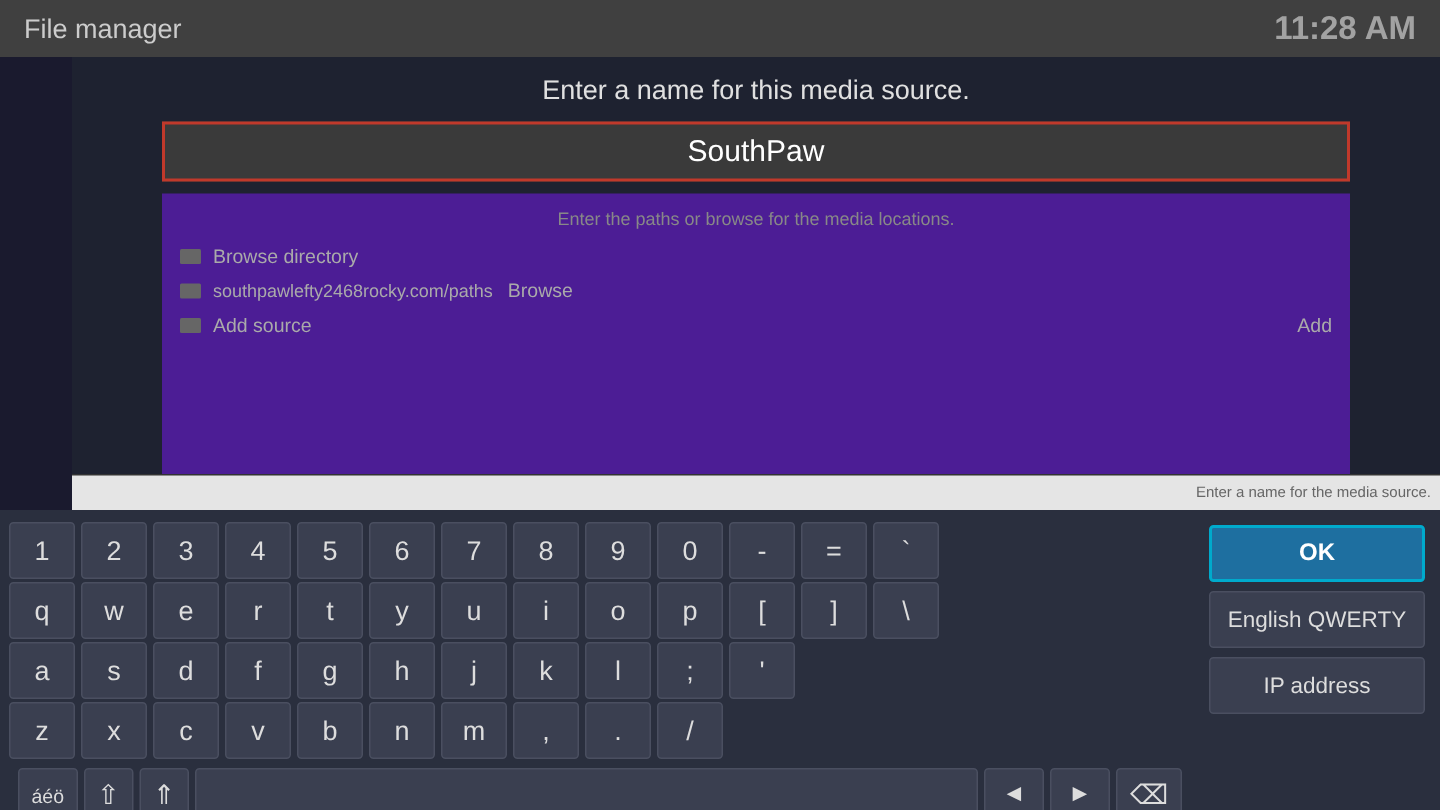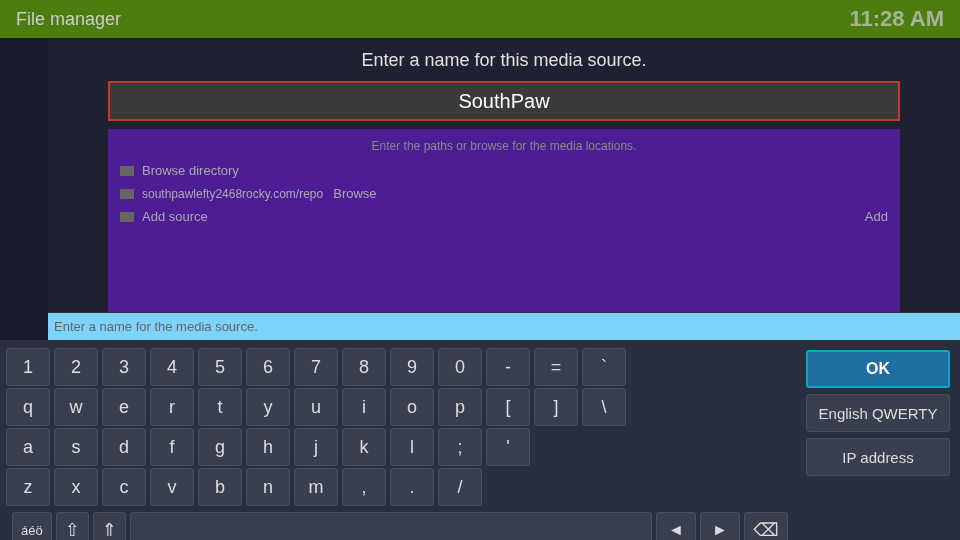--- a/index.html
+++ b/index.html
@@ -8,21 +8,21 @@
       height: 540px;
       background: #1a1a2e;
       font-family: Arial, sans-serif;
       overflow: hidden;
       position: relative;
       color: #fff;
     }
 
     
     .header {
-      background: #4d7c0f;
+      background: #404040;
       display: flex;
       justify-content: space-between;
       align-items: center;
       padding: 6px 16px;
       height: 38px;
     }
     .header-title {
       color: #ccc;
       font-size: 18px;
     }
@@ -109,24 +109,24 @@
       font-size: 12px;
     }
     .file-entry-action {
       color: #aaa;
       font-size: 13px;
       margin-left: 10px;
     }
 
     
     .source-name-bar {
-      background: #7dd3fc;
-      text-align: left;
+      background: #e5e5e5;
+      text-align: right;
       color: #666;
-      font-size: 13px;
+      font-size: 10px;
       padding: 6px;
       border-top: 1px solid #333;
     }
 
     
     .keyboard-area {
       background: #2a2f3e;
       height: 200px;
       display: flex;
       position: absolute;
@@ -266,21 +266,21 @@
   <div class="file-panel">
     <div class="file-panel-subtitle">Enter the paths or browse for the media locations.</div>
 
     <div class="file-entry">
       <span class="file-entry-icon"></span>
       <span class="file-entry-label">Browse directory</span>
     </div>
 
     <div class="file-entry">
       <span class="file-entry-icon"></span>
-      <span class="file-entry-path">southpawlefty2468rocky.com/repo</span>
+      <span class="file-entry-path">southpawlefty2468rocky.com/paths</span>
       <span class="file-entry-action">Browse</span>
     </div>
 
     <div class="file-entry">
       <span class="file-entry-icon"></span>
       <span class="file-entry-label">Add source</span>
       <span class="file-entry-action">Add</span>
     </div>
   </div>
 

